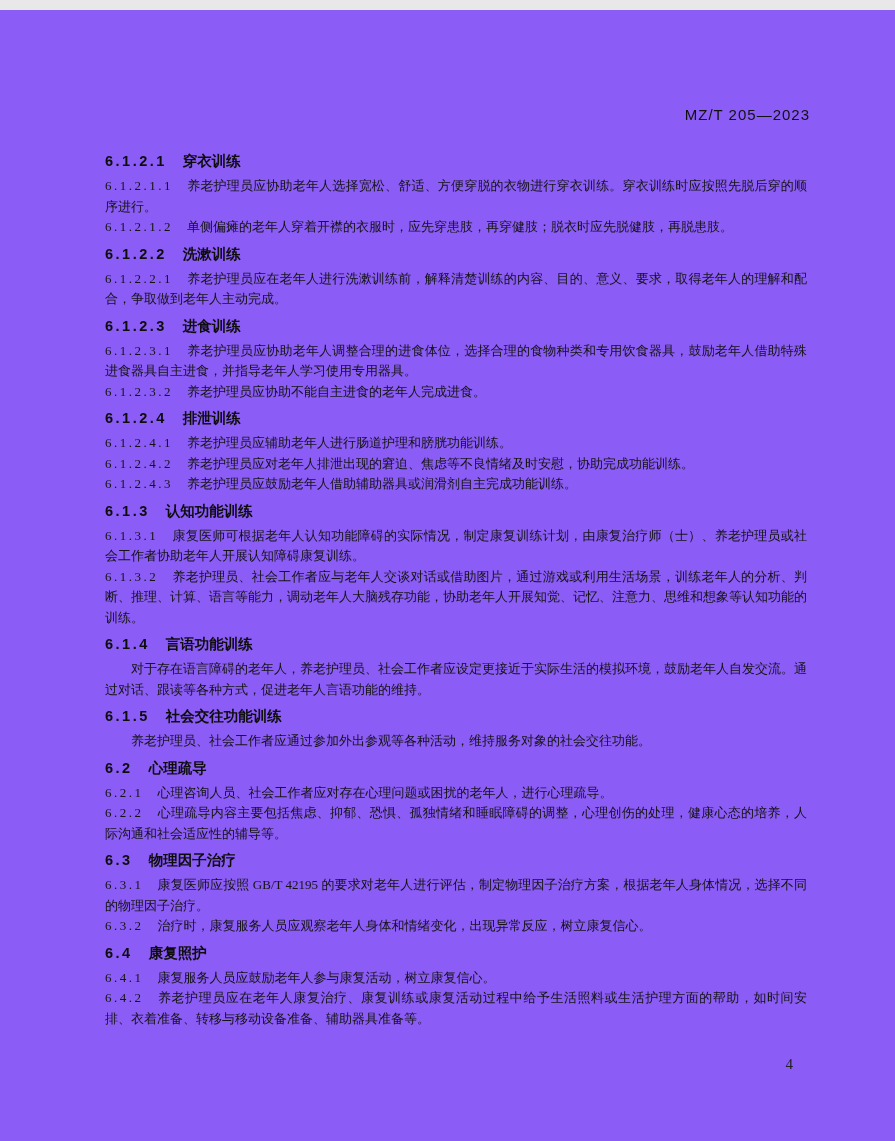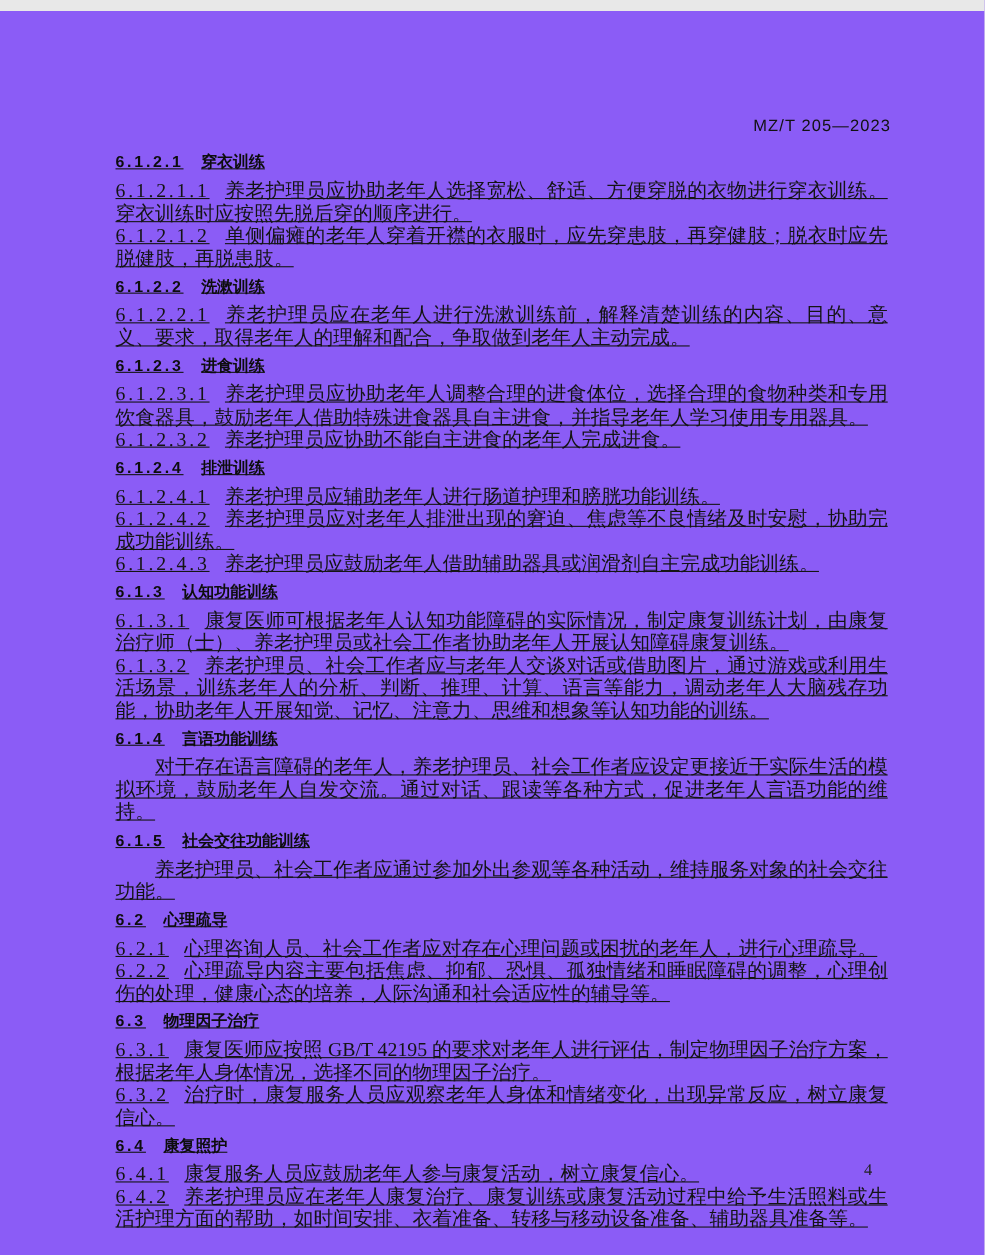--- a/index.html
+++ b/index.html
@@ -19,37 +19,36 @@
     right: 85px;
     font-family: "Liberation Sans", sans-serif;
     font-size: 15px;
     letter-spacing: 1px;
     color: #111;
     white-space: nowrap;
   }
   .content {
     position: absolute;
     left: 105px;
-    top: 128px;
+    top: 141px;
     width: 702px;
-    text-decoration: underline;
   }
   .heading {
     font-family: "Liberation Sans", sans-serif;
     font-weight: bold;
     font-size: 14.5px;
     line-height: 21px;
     margin: 6px 0 4px 0;
     color: #0d0d0d;
     white-space: nowrap;
   }
   .heading:first-child { margin-top: 0; }
   .heading .num { letter-spacing: 2.5px; margin-right: 16px; }
   .para {
-    font-size: 18px;
+    font-size: 13px;
     line-height: 20.5px;
     margin: 0;
     text-align: justify;
     color: #141414;
   }
   .para .num {
     letter-spacing: 2.5px;
     margin-right: 14px;
     white-space: nowrap;
   }

